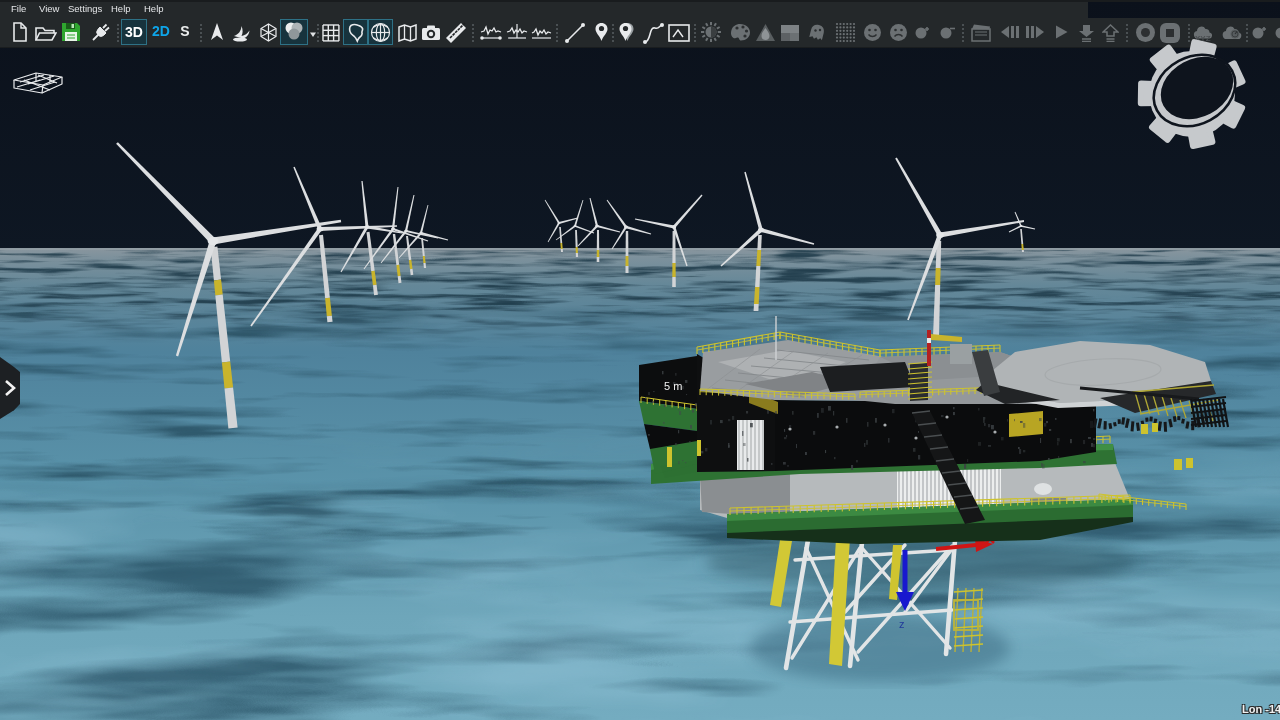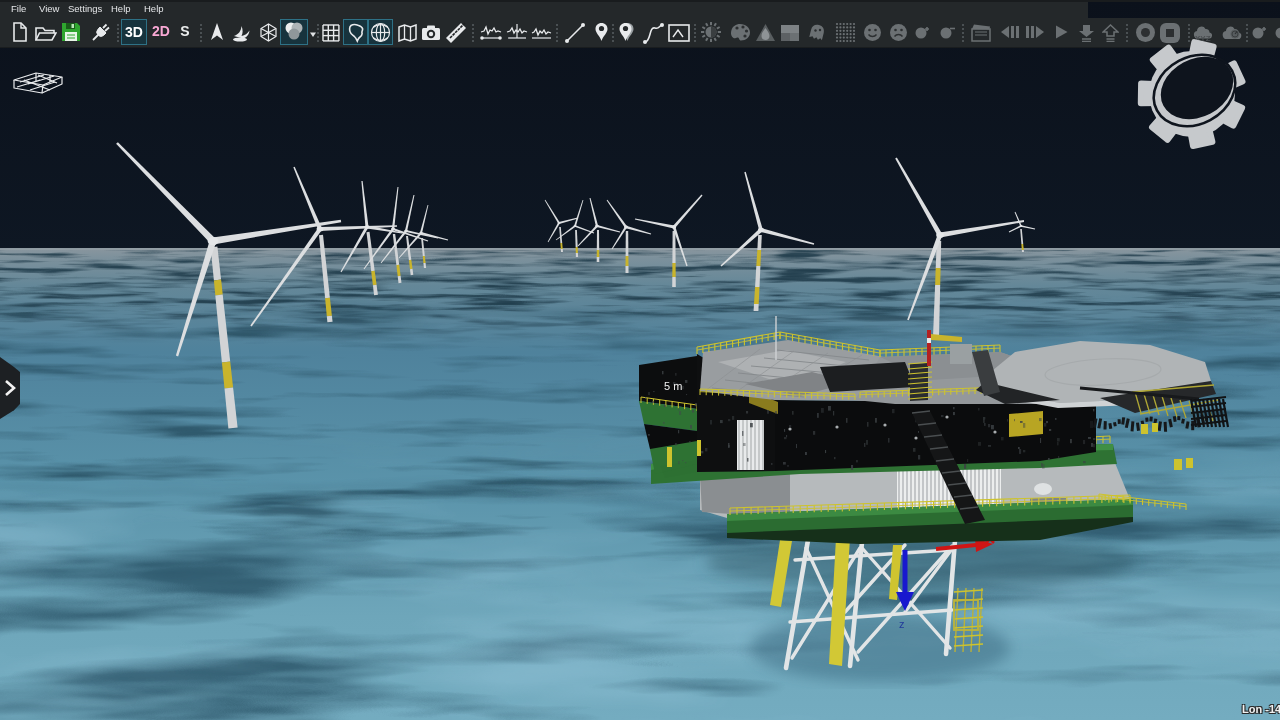--- a/index.html
+++ b/index.html
@@ -843,21 +843,21 @@
     </svg>
     <svg style="position:absolute;left:91px;top:22px" width="22" height="20" viewBox="0 0 22 20">
       <g stroke="#e8eaec" fill="none">
         <path d="M2 18 L7 13" stroke-width="1.8"></path>
         <path d="M7 13 a4 4 0 0 0 5.5 .5 L15 11 L9 5 L6.8 7.5 a4 4 0 0 0 .2 5.5" fill="#e8eaec" stroke-width="1"></path>
         <path d="M12 6 L15.5 2.5 M14 9 L18 5.5" stroke-width="1.8"></path>
         <path d="M15 11 L20 6" stroke-width="0"></path>
       </g>
     </svg>
     <div style="position:absolute;left:121px;top:19px;width:26px;height:26px;background:#17333d;border:1px solid #2e7186;box-sizing:border-box;color:#fff;font-weight:bold;font-size:14px;text-align:center;line-height:24px;font-family:Liberation Sans, sans-serif">3D</div>
-    <div style="position:absolute;left:148px;top:19px;width:26px;height:26px;color:#f9a8d4;font-weight:bold;font-size:14px;text-align:center;line-height:25px;font-family:'Liberation Sans',sans-serif">2D</div>
+    <div style="position:absolute;left:148px;top:19px;width:26px;height:26px;color:#0ea5e9;font-weight:bold;font-size:14px;text-align:center;line-height:25px;font-family:'Liberation Sans',sans-serif">2D</div>
     <div style="position:absolute;left:175px;top:19px;width:20px;height:26px;color:#eceeee;font-weight:bold;font-size:14px;text-align:center;line-height:25px;font-family:'Liberation Sans',sans-serif">S</div>
     <svg style="position:absolute;left:209px;top:22px" width="16" height="20" viewBox="0 0 16 20">
       <path d="M8 1 L14 18 L8 13.5 L2 18 Z" fill="#e8eaec"></path>
     </svg>
     <svg style="position:absolute;left:231px;top:23px" width="21" height="19" viewBox="0 0 21 19">
       <path d="M3 13 C8 11 10 8 10.5 3 C12 7 12 10 10.5 13 C14 12.5 16.5 10.5 18.5 7.5 C18 12 15.5 14.5 12 15.5 Z" fill="#e8eaec"></path>
       <ellipse cx="9" cy="16.5" rx="7" ry="2" fill="#e8eaec"></ellipse>
     </svg>
     <svg style="position:absolute;left:260px;top:23px" width="17" height="19" viewBox="0 0 17 19">
       <g stroke="#e8eaec" stroke-width="1.2" fill="none">

